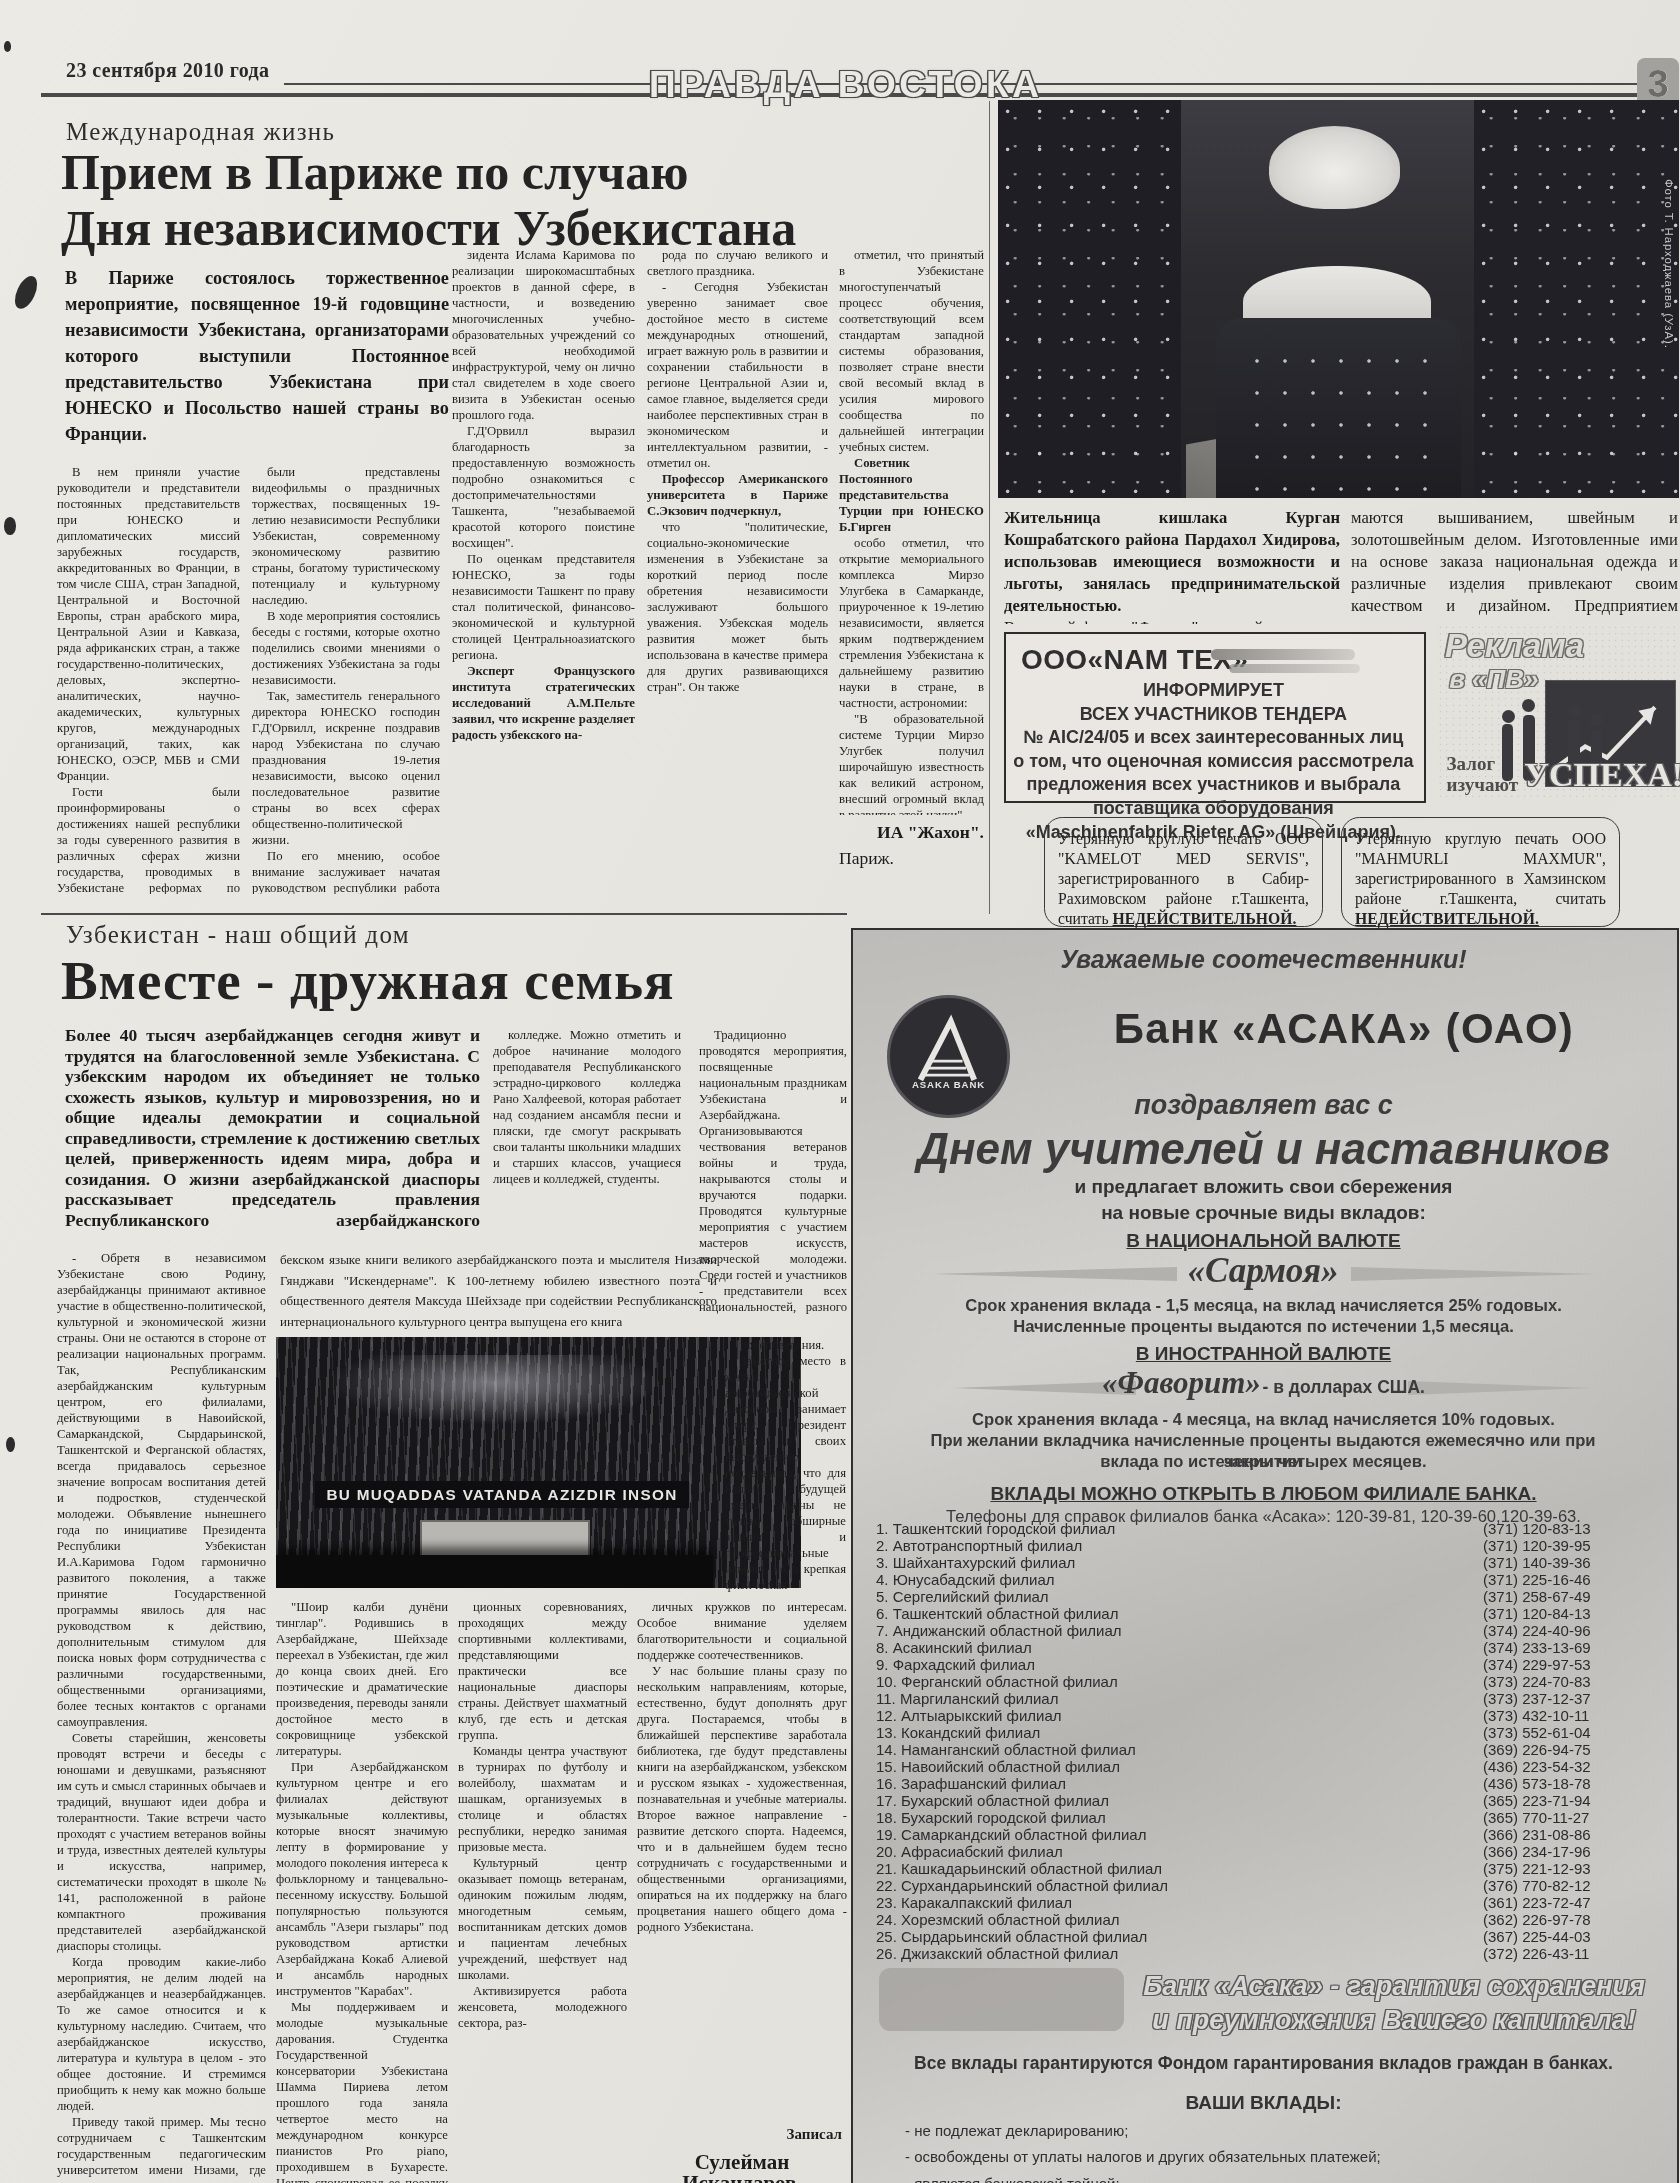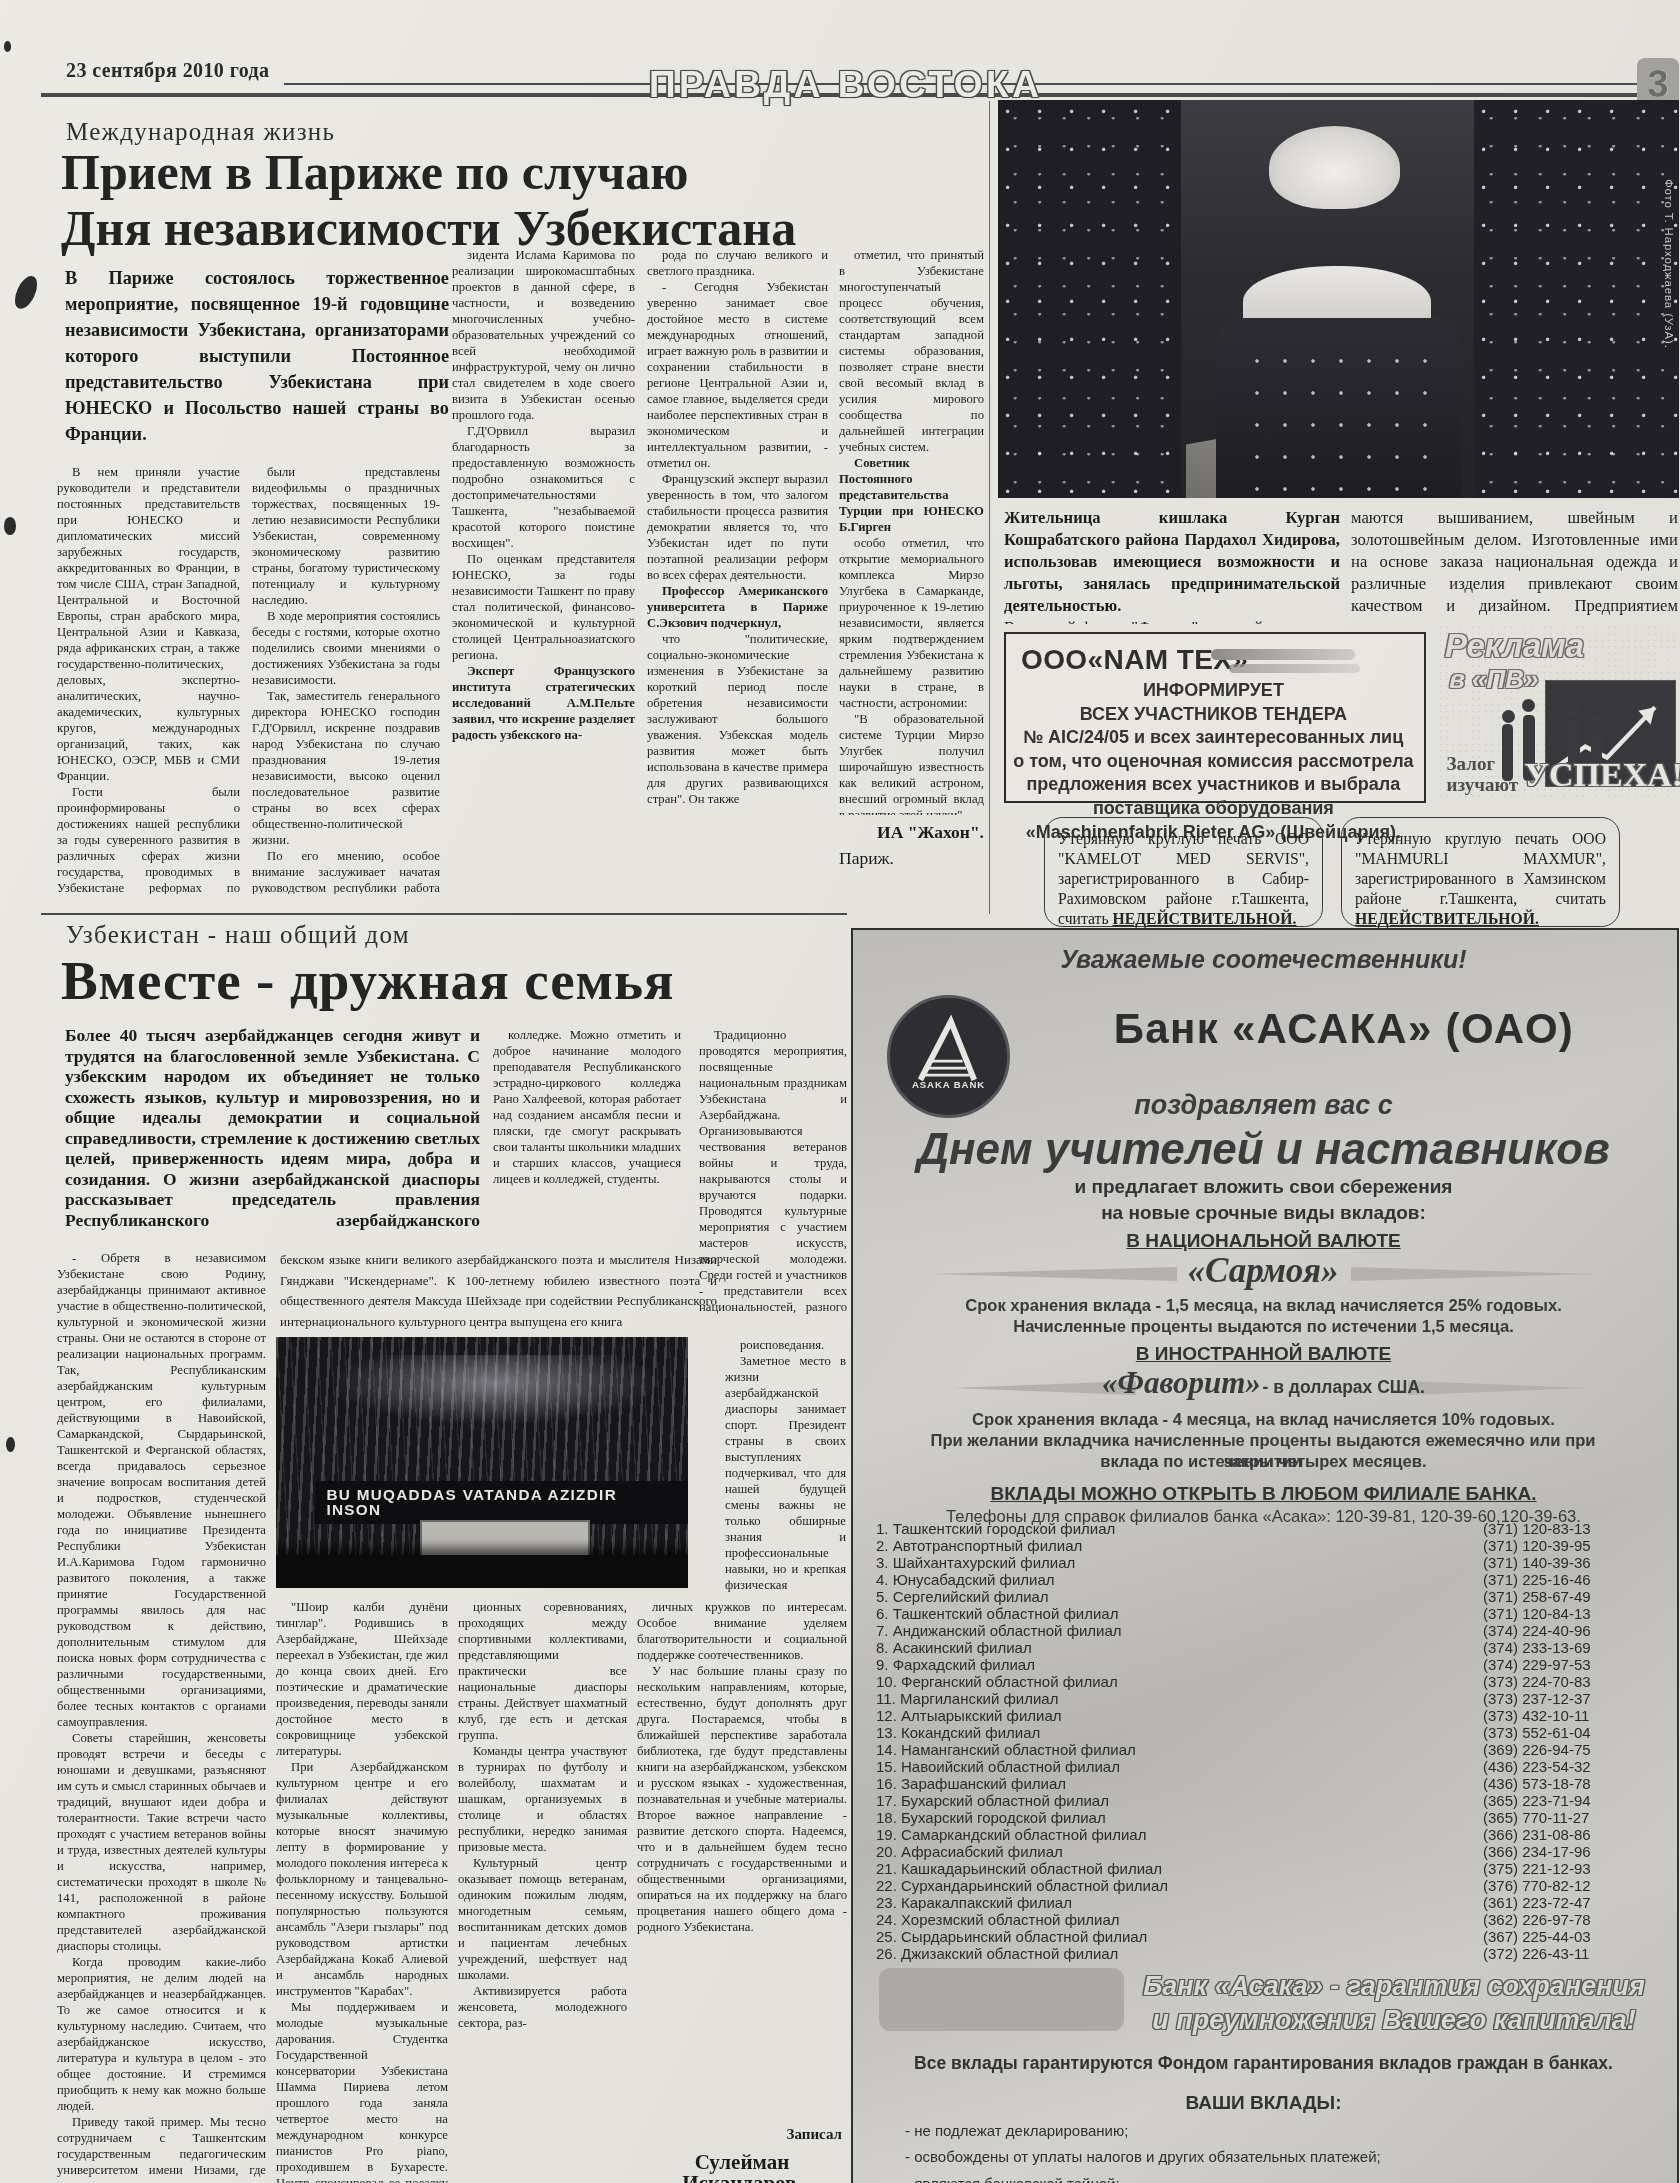--- a/index.html
+++ b/index.html
@@ -109,21 +109,20 @@
     </div>
   <div class="abs ncol" style="left:452px;top:247px;width:183px;height:646px;">
       <p>зидента Ислама Каримова по реализации широкомасштабных проектов в данной сфере, в частности, и возведению многочисленных учебно-образовательных учреждений со всей необходимой инфраструктурой, чему он лично стал свидетелем в ходе своего визита в Узбекистан осенью прошлого года.</p>
       <p>Г.Д'Орвилл выразил благодарность за предоставленную возможность подробно ознакомиться с достопримечательностями Ташкента, "незабываемой красотой которого поистине восхищен".</p>
       <p>По оценкам представителя ЮНЕСКО, за годы независимости Ташкент по праву стал политической, финансово-экономической и культурной столицей Центральноазиатского региона.</p>
       <p class="bp">Эксперт Французского института стратегических исследований А.М.Пельте заявил, что искренне разделяет радость узбекского на-</p>
     </div>
   <div class="abs ncol" style="left:647px;top:247px;width:181px;height:646px;">
       <p>рода по случаю великого и светлого праздника.</p>
       <p>- Сегодня Узбекистан уверенно занимает свое достойное место в системе международных отношений, играет важную роль в развитии и сохранении стабильности в регионе Центральной Азии и, самое главное, выделяется среди наиболее перспективных стран в экономическом и интеллектуальном развитии, - отметил он.</p>
-      <p>Французский эксперт выразил уверенность в том, что залогом стабильности процесса развития демократии является то, что Узбекистан идет по пути поэтапной реализации реформ во всех сферах деятельности.</p>
       <p class="bp">Профессор Американского университета в Париже С.Экзович подчеркнул,</p>
       <p>что "политические, социально-экономические изменения в Узбекистане за короткий период после обретения независимости заслуживают большого уважения. Узбекская модель развития может быть использована в качестве примера для других развивающихся стран". Он также</p>
     </div>
   <div class="abs ncol" style="left:839px;top:247px;width:145px;height:568px;">
       <p>отметил, что принятый в Узбекистане многоступенчатый процесс обучения, соответствующий всем стандартам западной системы образования, позволяет стране внести свой весомый вклад в усилия мирового сообщества по дальнейшей интеграции учебных систем.</p>
       <p class="bp">Советник Постоянного представительства Турции при ЮНЕСКО Б.Гирген</p>
       <p>особо отметил, что открытие мемориального комплекса Мирзо Улугбека в Самарканде, приуроченное к 19-летию независимости, является ярким подтверждением стремления Узбекистана к дальнейшему развитию науки в стране, в частности, астрономии:</p>
       <p>"В образовательной системе Турции Мирзо Улугбек получил широчайшую известность как великий астроном, внесший огромный вклад в развитие этой науки".</p>
     </div>
   <div class="abs sig" style="left:839px;top:824px;width:145px;text-align:right;">ИА "Жахон".</div>
@@ -212,21 +211,21 @@
   <div class="abs ncol" style="left:57px;top:1250px;width:209px;height:980px;">
       <p>- Обретя в независимом Узбекистане свою Родину, азербайджанцы принимают активное участие в общественно-политической, культурной и экономической жизни страны. Они не остаются в стороне от реализации национальных программ. Так, Республиканским азербайджанским культурным центром, его филиалами, действующими в Навоийской, Самаркандской, Сырдарьинской, Ташкентской и Ферганской областях, всегда придавалось серьезное значение вопросам воспитания детей и подростков, студенческой молодежи. Объявление нынешнего года по инициативе Президента Республики Узбекистан И.А.Каримова Годом гармонично развитого поколения, а также принятие Государственной программы явилось для нас руководством к действию, дополнительным стимулом для поиска новых форм сотрудничества с различными государственными, общественными организациями, более тесных контактов с органами самоуправления.</p>
       <p>Советы старейшин, женсоветы проводят встречи и беседы с юношами и девушками, разъясняют им суть и смысл старинных обычаев и традиций, внушают идеи добра и толерантности. Такие встречи часто проходят с участием ветеранов войны и труда, известных деятелей культуры и искусства, например, систематически проходят в школе № 141, расположенной в районе компактного проживания представителей азербайджанской диаспоры столицы.</p>
       <p>Когда проводим какие-либо мероприятия, не делим людей на азербайджанцев и неазербайджанцев. То же самое относится и к культурному наследию. Считаем, что азербайджанское искусство, литература и культура в целом - это общее достояние. И стремимся приобщить к нему как можно больше людей.</p>
       <p>Приведу такой пример. Мы тесно сотрудничаем с Ташкентским государственным педагогическим университетом имени Низами, где изучают вопросы взаимопроникновения узбекской и азербайджанской культуры, их взаимовлияния. В прошлом году здесь прошла презентация впервые изданной на уз-</p>
     </div>
   <div class="abs wideblock" style="left:280px;top:1250px;width:437px;height:84px;">
       <p>бекском языке книги великого азербайджанского поэта и мыслителя Низами Гянджави "Искендернаме". К 100-летнему юбилею известного поэта и общественного деятеля Максуда Шейхзаде при содействии Республиканского интернационального культурного центра выпущена его книга</p>
     </div>
 
-  <div class="abs photo2" style="left:276px;top:1337px;width:388px;height:251px;padding-left:24px;">
+  <div class="abs photo2" style="left:276px;top:1337px;width:525px;height:251px;">
     <div class="streaks"></div>
     <div class="abs" style="left:52px;top:17.5px;width:332px;height:70px;background:radial-gradient(ellipse at 50% 40%,rgba(210,210,220,.5),rgba(0,0,0,0) 70%);"></div>
     <div class="banner2" style="left:39px;top:144px;">BU MUQADDAS VATANDA AZIZDIR INSON</div>
     <div class="abs" style="left:144px;top:183px;width:166px;height:52px;background:#b9b7b2;border:2.6px solid #6a6a66;"></div>
     <div class="abs" style="left:0;top:218px;width:437px;height:33px;background:#0b0b0c;box-shadow:0 -7.9px 9.6px rgba(0,0,0,.6);"></div>
   </div>
 
   <div class="abs ncol" style="left:725px;top:1337px;width:121px;height:255px;">
       <p>роисповедания.</p>
       <p>Заметное место в жизни азербайджанской диаспоры занимает спорт. Президент страны в своих выступлениях подчеркивал, что для нашей будущей смены важны не только обширные знания и профессиональные навыки, но и крепкая физическая подготовка. Создана футбольная команда, которая активно участвует в тради-</p>

